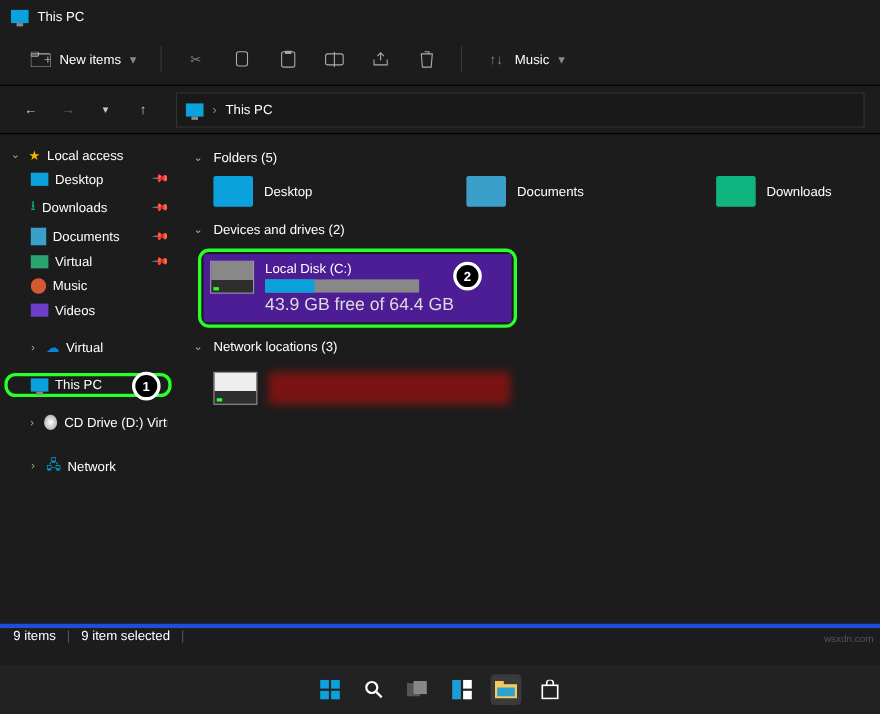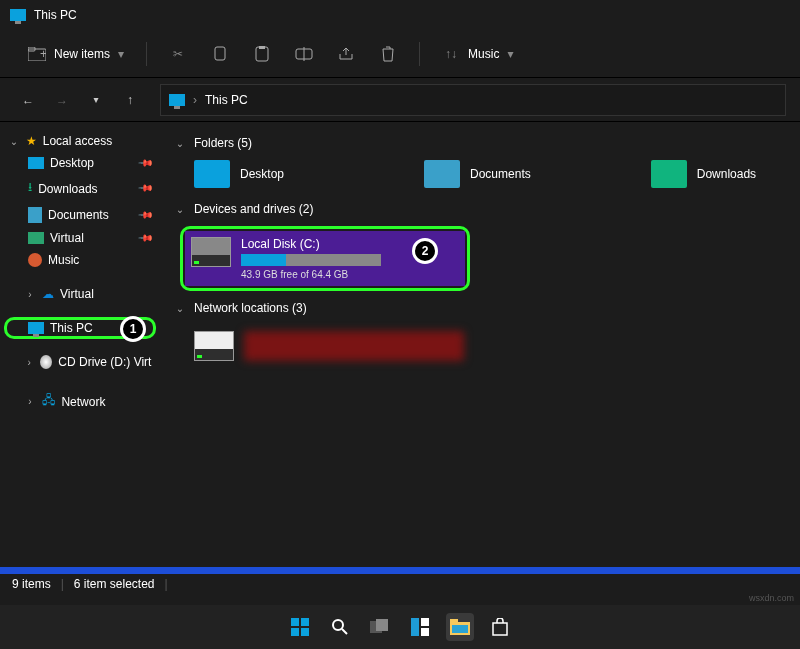--- a/index.html
+++ b/index.html
@@ -28,25 +28,25 @@
 .folders{display:flex;gap:60px;padding-left:20px;margin-bottom:14px}
 .fitem{display:flex;align-items:center;gap:10px}
 .ficon{width:36px;height:28px;border-radius:2px}
 .drive{display:flex;align-items:flex-start;gap:10px;background:#4c1d95;padding:6px;width:280px;position:relative}
 .dicon{width:40px;height:30px;background:linear-gradient(#888 0 60%,#2e2e2e 60%);border:1px solid #999;position:relative}
 .dicon::before{content:'';position:absolute;left:2px;bottom:2px;width:5px;height:3px;background:#2bff2b}
 .dbar{width:140px;height:12px;background:#888;margin:3px 0}
 .dbar-fill{height:100%;background:#0aa1dd}
 .netdrive{display:flex;align-items:center;gap:10px;padding:6px;width:300px}
 .redblur{width:220px;height:30px;background:#7a1414;filter:blur(4px);border-radius:3px}
-.status{position:absolute;left:0;width:100%;height:24px;display:flex;align-items:flex-end;padding:0 12px;gap:10px;color:#ccc;border-top:7px solid #1d4ed8;top:567px;background:#1c1c1c}
+.status{position:absolute;left:0;width:100%;height:24px;display:flex;align-items:flex-start;padding:0 12px;gap:10px;color:#ccc;border-top:4px solid #1d4ed8;top:567px;background:#1c1c1c}
 .status .sep{color:#555}
 .taskbar{position:absolute;bottom:0;left:0;width:100%;height:44px;background:#222;display:flex;align-items:center;justify-content:center;gap:12px}
 .tbicon{width:28px;height:28px;display:flex;align-items:center;justify-content:center;border-radius:4px}
-.watermark{position:absolute;right:6px;bottom:46px;font-size:9px;color:#555}
+.watermark{position:absolute;right:6px;bottom:63px;font-size:9px;color:#555}
 svg{display:block}
 </style>
 </head>
 <body>
 
 <div class="titlebar">
   <span class="pc-mini"></span>
   <span>This PC</span>
 </div>
 
@@ -148,20 +148,24 @@
       </div>
     <div class="tree-item sub">
         <span style="width:16px;height:12px;background:#2aa36f"></span>
         <span>Virtual</span>
         <span class="pin">📌</span>
       </div>
     <div class="tree-item sub">
         <span style="width:14px;height:14px;border-radius:50%;background:#d65a31"></span>
         <span>Music</span>
       </div>
+    <div class="tree-item sub">
+        <span style="width:16px;height:12px;background:#6c3fc9"></span>
+        <span>Videos</span>
+      </div>
 
     <div style="height:12px"></div>
     <div class="tree-item sub2">
         <span class="chev">›</span>
         <span style="color:#0a84d6">☁</span>
         <span>Virtual</span>
       </div>
 
     <div style="height:12px"></div>
     <div style="position:relative">
@@ -216,21 +220,21 @@
       </div>
     <div style="position:relative;padding-left:6px">
       <div style="border:3px solid #2bff2b;border-radius:10px;display:inline-block;padding:2px">
         <div class="drive">
           <div class="dicon"></div>
           <div>
             <div>Local Disk (C:)</div>
             <div class="dbar">
                 <div class="dbar-fill" style="width:32%"></div>
               </div>
-            <div style="font-size:10px;color:#ddd">43.9 GB free of 64.4 GB</div>
+            <div style="font-size:16px;color:#ddd">43.9 GB free of 64.4 GB</div>
           </div>
         </div>
       </div>
       <div class="badge" style="left:238px;top:12px">
           <span>2</span>
         </div>
     </div>
 
     <div class="section" style="margin-top:10px">
         <span class="chev">⌄</span>
@@ -239,21 +243,21 @@
     <div class="netdrive" style="padding-left:20px">
       <div class="dicon" style="background:linear-gradient(#eee 0 60%,#2e2e2e 60%)"></div>
       <div class="redblur"></div>
     </div>
   </div>
 </div>
 
 <div class="status">
   <span>9 items</span>
   <span class="sep">|</span>
-  <span>6 item selected</span>
+  <span>9 item selected</span>
   <span class="sep">|</span>
 </div>
 
 <div class="taskbar">
   <div class="tbicon">
       <svg width="18" height="18">
         <rect x="0" y="0" width="8" height="8" fill="#0aa1dd"></rect>
         <rect x="10" y="0" width="8" height="8" fill="#0aa1dd"></rect>
         <rect x="0" y="10" width="8" height="8" fill="#0aa1dd"></rect>
         <rect x="10" y="10" width="8" height="8" fill="#0aa1dd"></rect>

